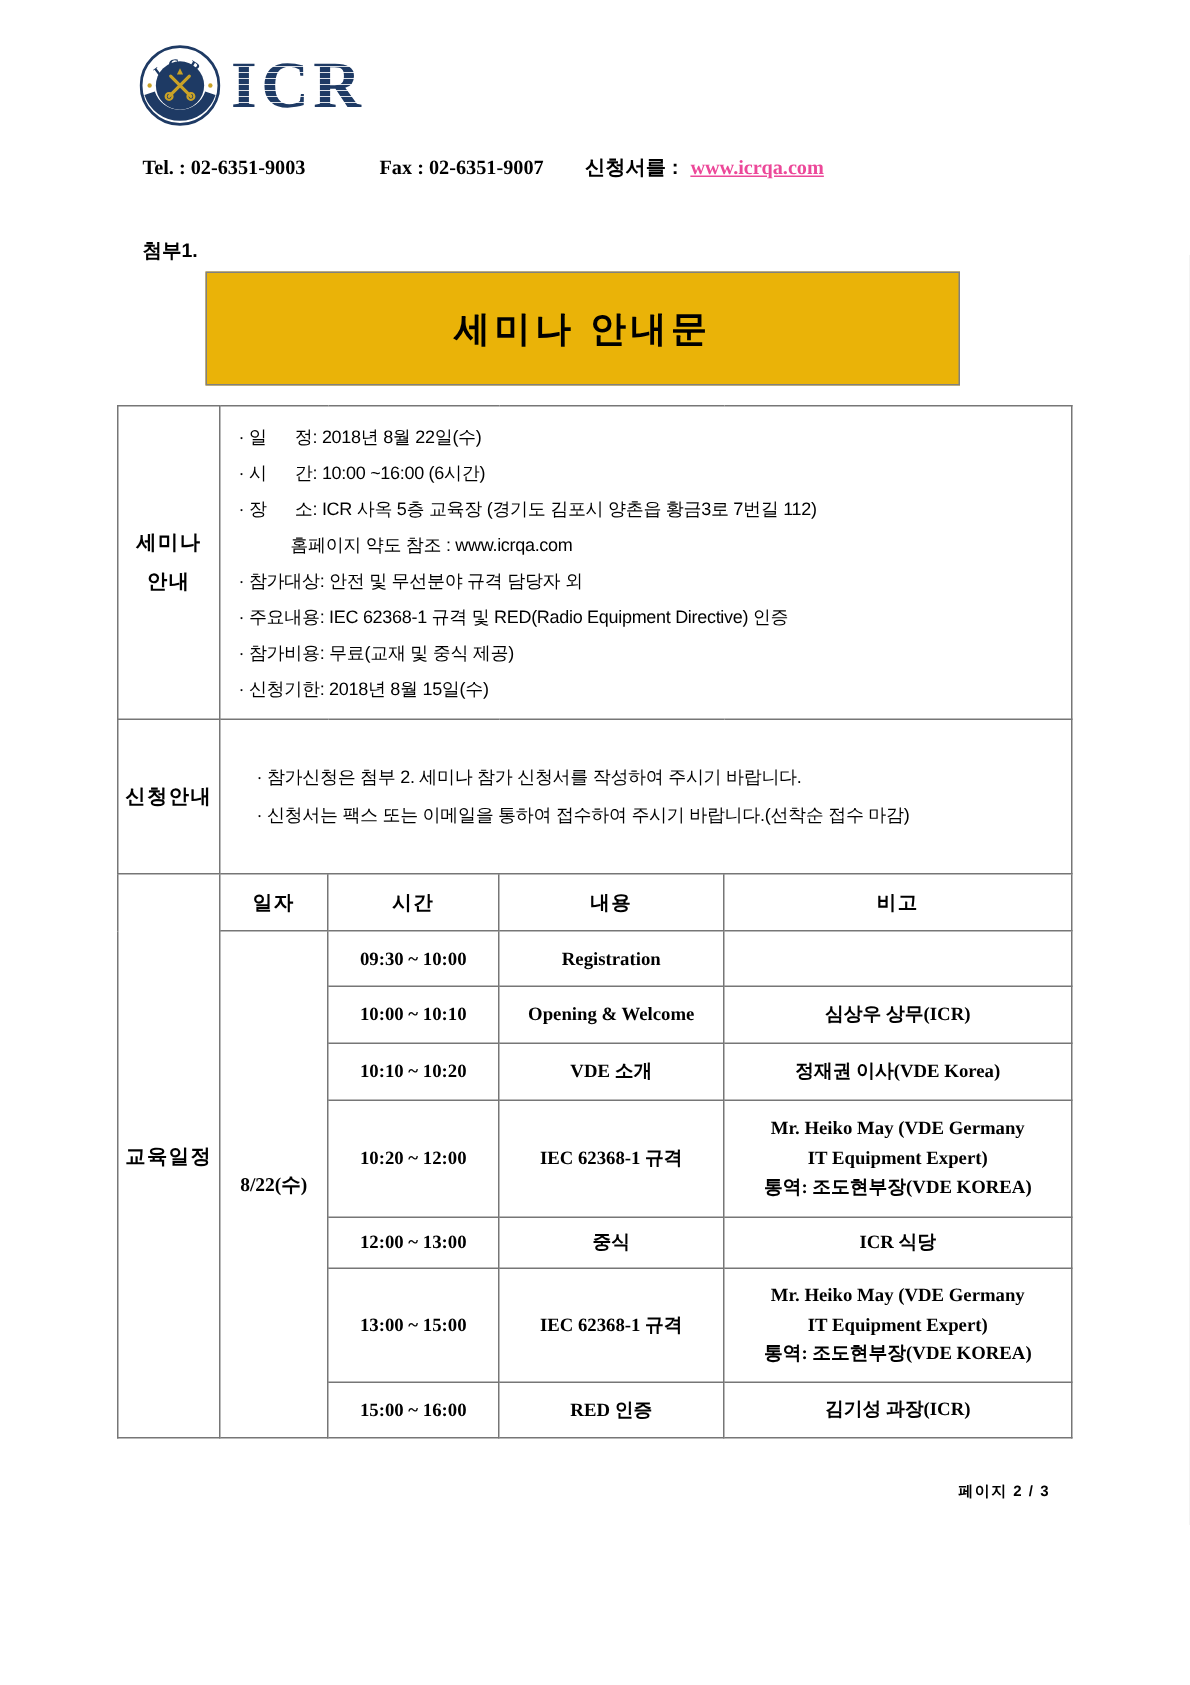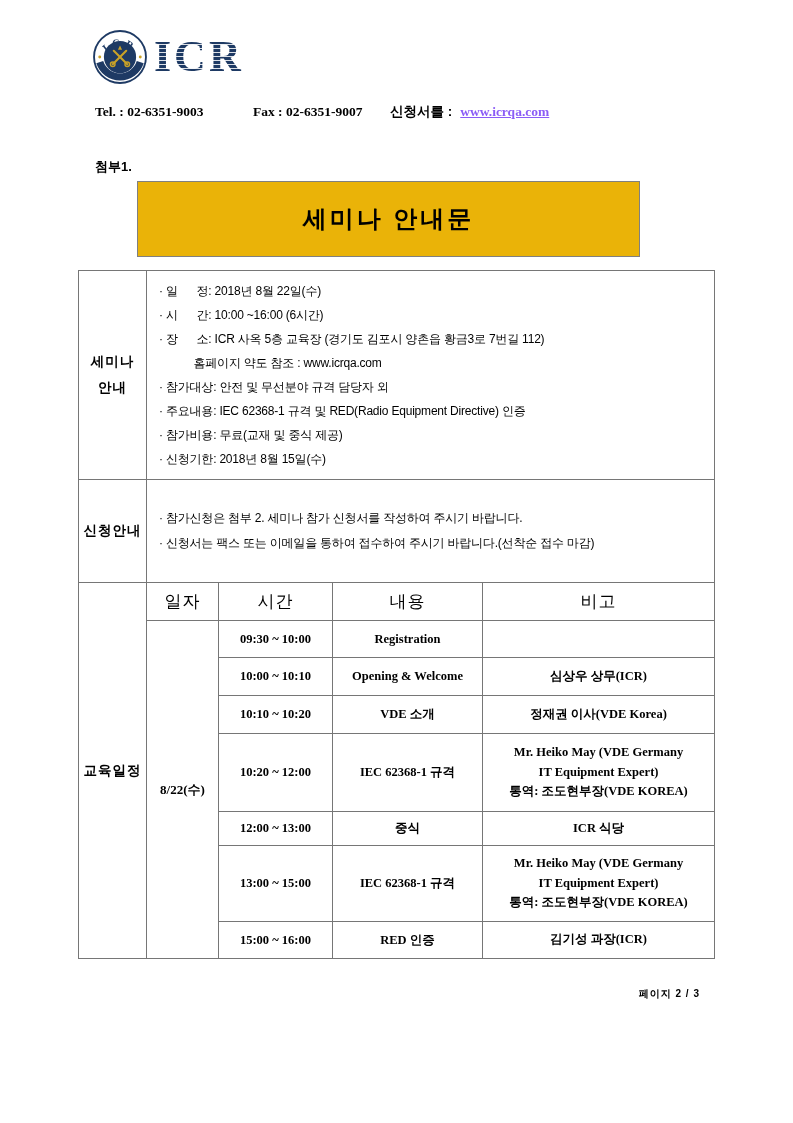--- a/index.html
+++ b/index.html
@@ -31,21 +31,21 @@
     font-size:13px; font-weight:bold; letter-spacing:.5px; white-space:pre;
   }
   .contact {
     position:absolute; left:95px; top:103px;
     font-family:"Liberation Serif", serif; font-size:13.5px; font-weight:bold;
     display:flex; align-items:baseline; white-space:pre;
   }
   .contact .tel { display:inline-block; width:158px; }
   .contact .fax { display:inline-block; width:137px; }
   .contact .home-label { margin-right:8px; font-family:"Liberation Sans", sans-serif; }
-  .home-link { color:#8b5cf6; text-decoration:underline; font-weight:bold; font-family:"Liberation Serif", serif; }
+  .home-link { color:#ec4899; text-decoration:underline; font-weight:bold; font-family:"Liberation Serif", serif; }
 
   
   .attach { position:absolute; left:95px; top:158px; font-size:13px; font-weight:bold; }
   .announce-box {
     position:absolute; left:137px; top:181px; width:503px; height:76px;
     border:1px solid #808080; background:#eab308;
     display:flex; align-items:center; justify-content:center;
   }
   .announce-title { font-size:24px; font-weight:bold; letter-spacing:3px; }
 
@@ -62,23 +62,23 @@
   tr.sr3 { height:78px; } tr.sr4 { height:34px; } tr.sr5 { height:76px; }
   tr.sr6 { height:37px; }
 
   td.rowhead {
     text-align:center; font-weight:bold; font-size:13.5px;
     white-space:pre-line; line-height:1.9; letter-spacing:1px;
   }
   td.info-cell { padding:8px 10px 8px 12px; }
   .info-item { font-size:12px; line-height:2.0; white-space:pre-wrap; letter-spacing:-.2px; }
   td.apply-cell { padding:8px 10px 8px 12px; }
-  td.apply-cell .info-item { line-height:2.1; }
-
-  td.col-head { text-align:center; font-weight:normal; font-size:17px; letter-spacing:1px; }
+  td.apply-cell .info-item { line-height:2.1;margin-left:12px; }
+
+  td.col-head { text-align:center; font-weight:bold; font-size:13px; letter-spacing:1px; }
   td.date-cell {
     text-align:center; font-weight:bold; font-size:13px;
     font-family:"Liberation Serif", serif;
   }
   td.time-cell, td.content-cell, td.note-cell {
     text-align:center; font-weight:bold; font-size:12.5px;
     font-family:"Liberation Serif", serif;
   }
   td.note-cell { white-space:pre-line; line-height:1.55; padding:3px 2px; }
 

